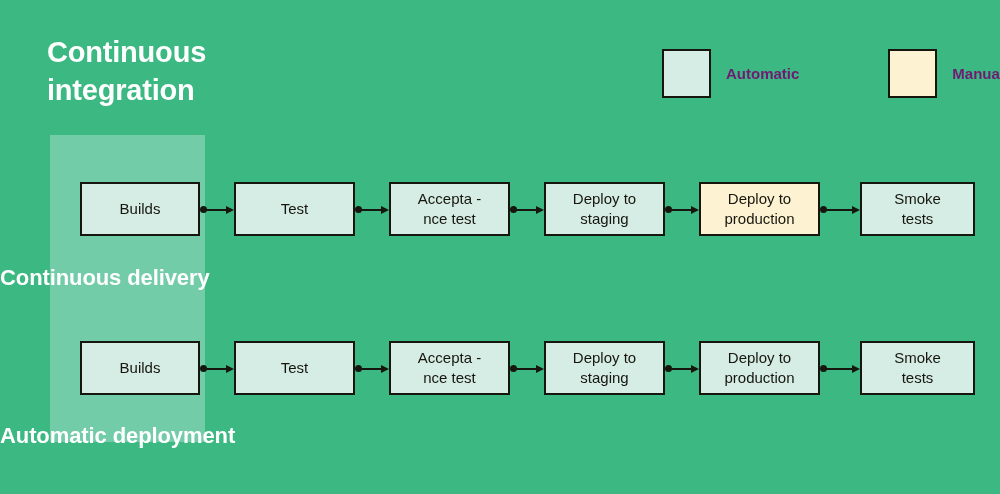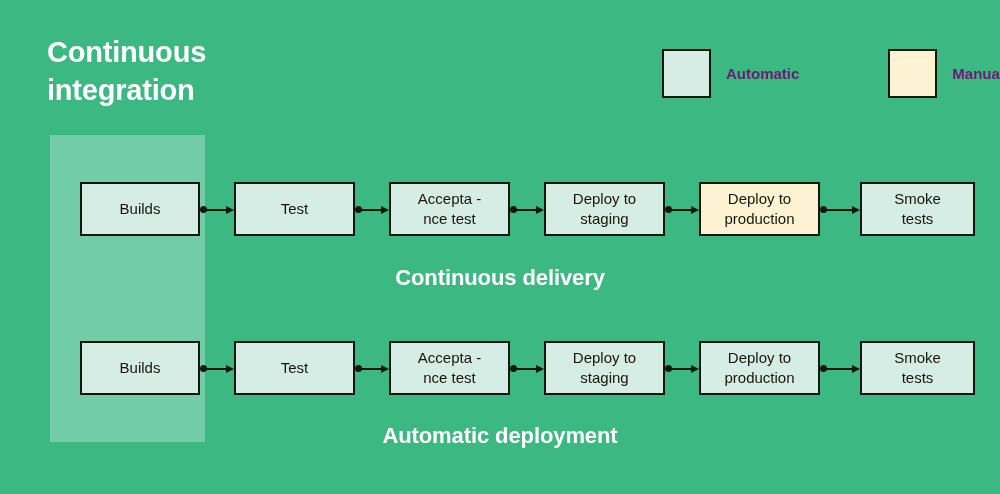--- a/index.html
+++ b/index.html
@@ -134,21 +134,21 @@
     border-top: 4px solid transparent;
     border-bottom: 4px solid transparent;
     border-left: 8px solid #16160F;
   }
 
   
   .row-caption {
     position: absolute;
     left: 0;
     width: 1000px;
-    text-align: center;
+    text-align: left;
     color: #FFFFFF;
     font-size: 22px;
     font-weight: bold;
     letter-spacing: -0.1px;
   }
   .row-caption.caption-1 { top: 265px; }
   .row-caption.caption-2 { top: 423px; }
 </style>
 </head>
 <body>

